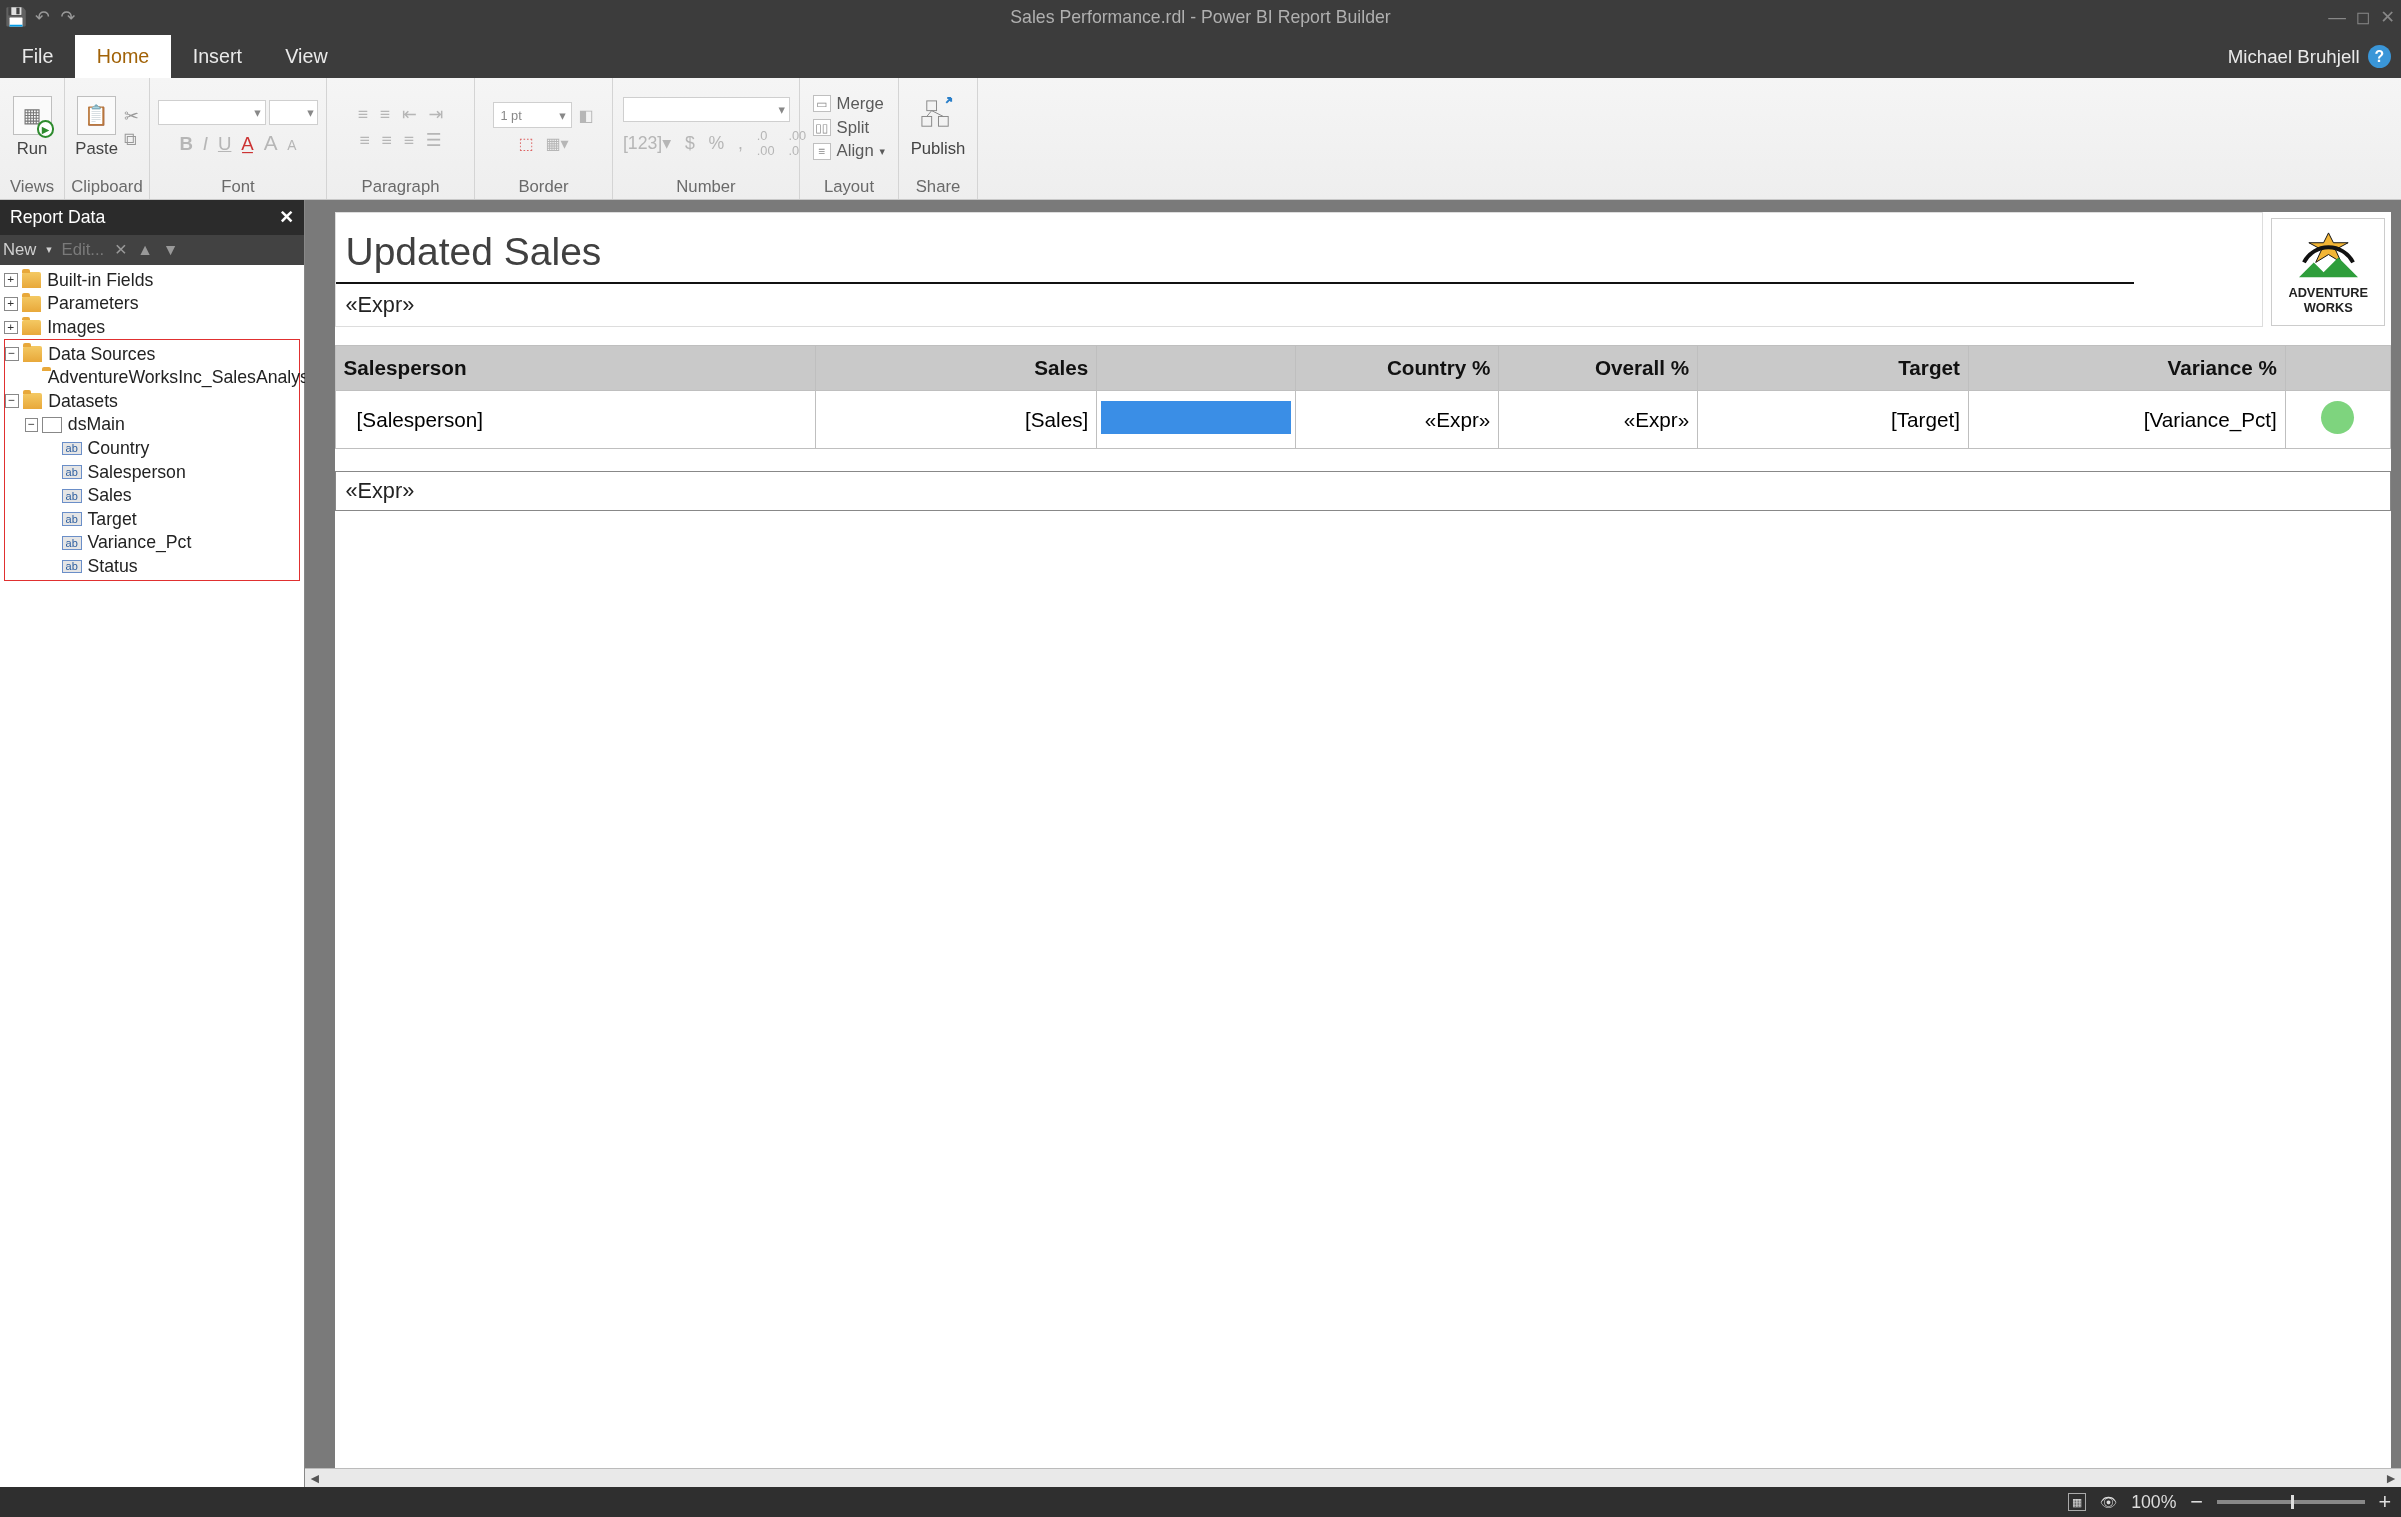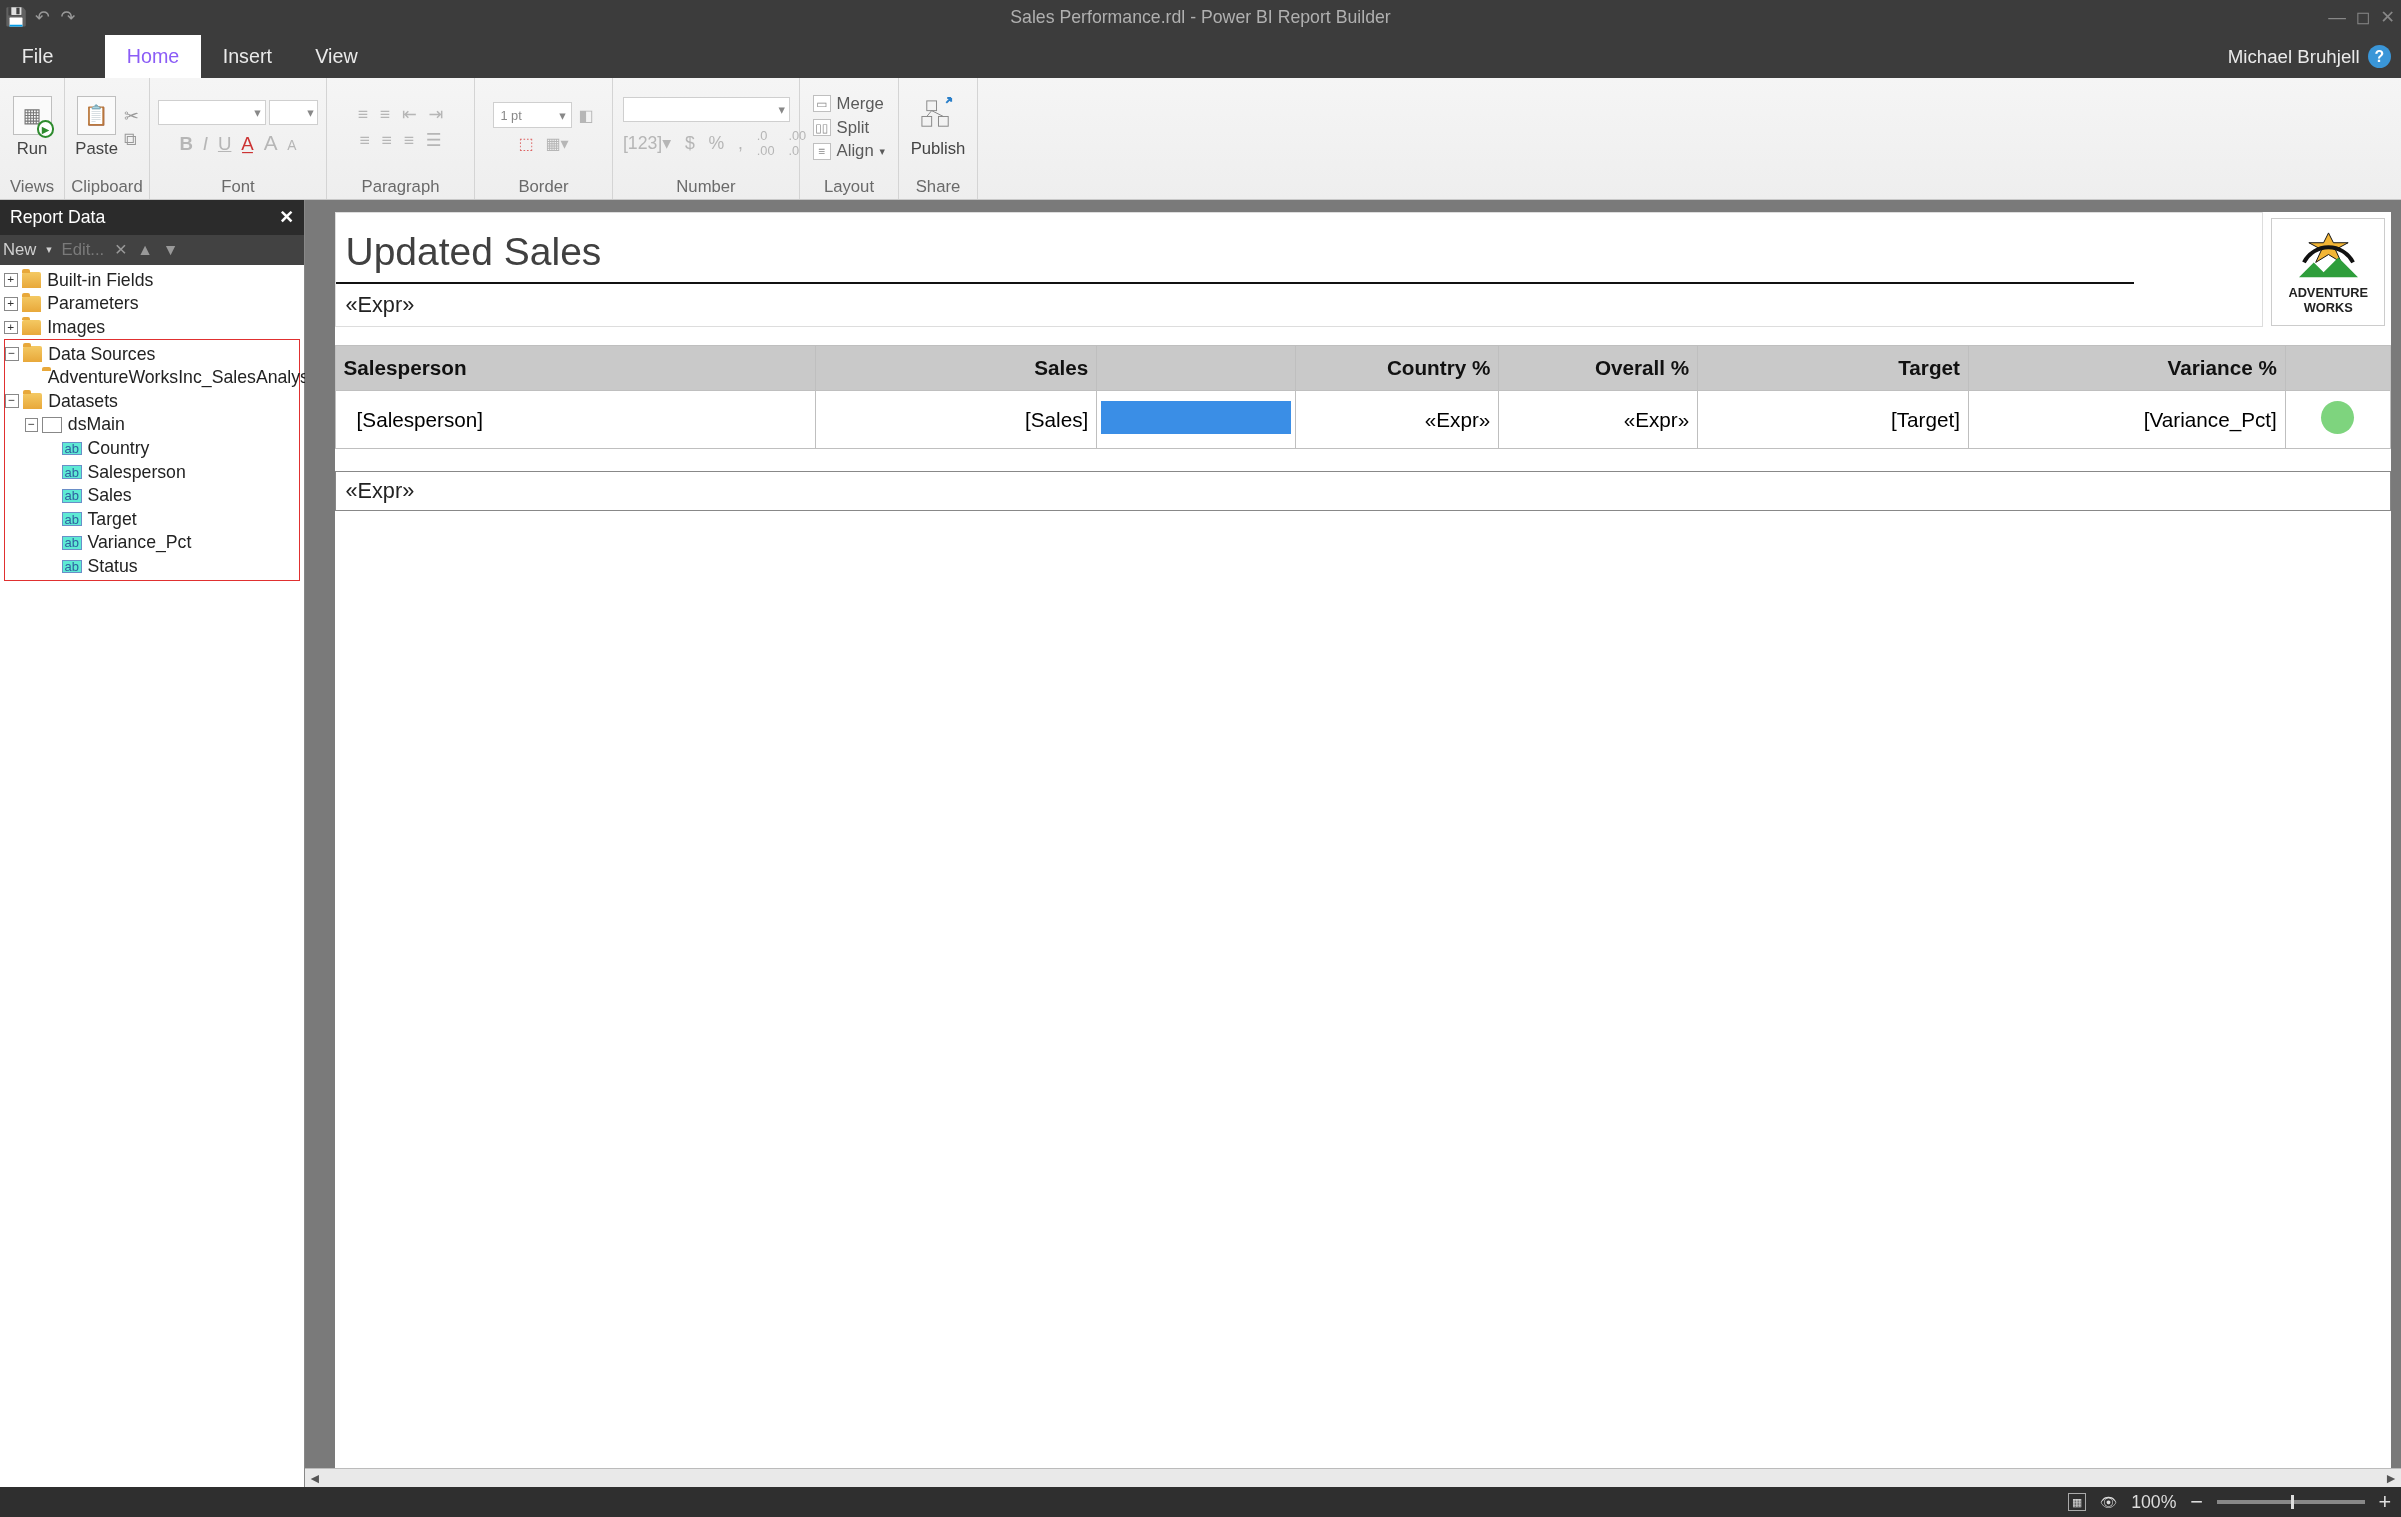--- a/index.html
+++ b/index.html
@@ -63,22 +63,21 @@
     }
     .tab-bar .tab {
       padding: 0 21.7px;
       display: flex;
       align-items: center;
       font-size: 19.7px;
       cursor: pointer;
     }
     .tab-bar .tab.active {
       background: #fff;
-      color: #8b5cf6;
-      margin-left: 30px;
+      color: #a16207;
     }
     .tab-bar .spacer { flex: 1; }
     .tab-bar .user {
       display: flex;
       align-items: center;
       padding-right: 9.9px;
       font-size: 18.7px;
       color: #eaeaea;
       gap: 7.9px;
     }
@@ -287,23 +286,23 @@
       width: 19.7px;
       height: 15.8px;
       background:#fff;
       border:1px solid #888;
       margin-right:5.9px;
     }
     .field-icon {
       width: 19.7px;
       height: 13.8px;
       border:1px solid #6a8ec8;
-      background:#5eead4;
+      background:#e5e5e5;
       margin-right:5.9px;
-      font-size:13px;
+      font-size:11px;
       color:#3060a0;
       display:inline-flex;
       align-items:center;
       justify-content:center;
     }
     .highlight-box {
       border:1px solid #e03030;
       padding:2px 0;
     }
     

